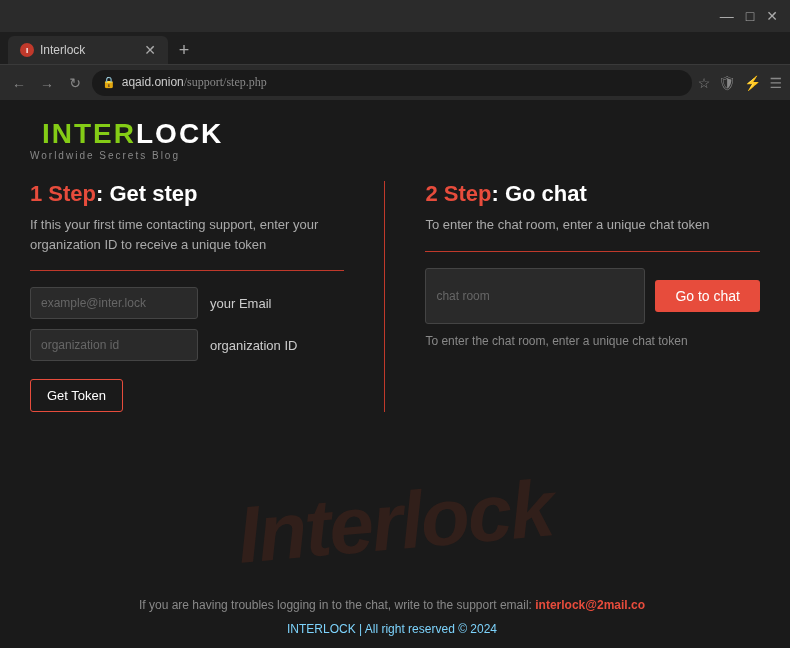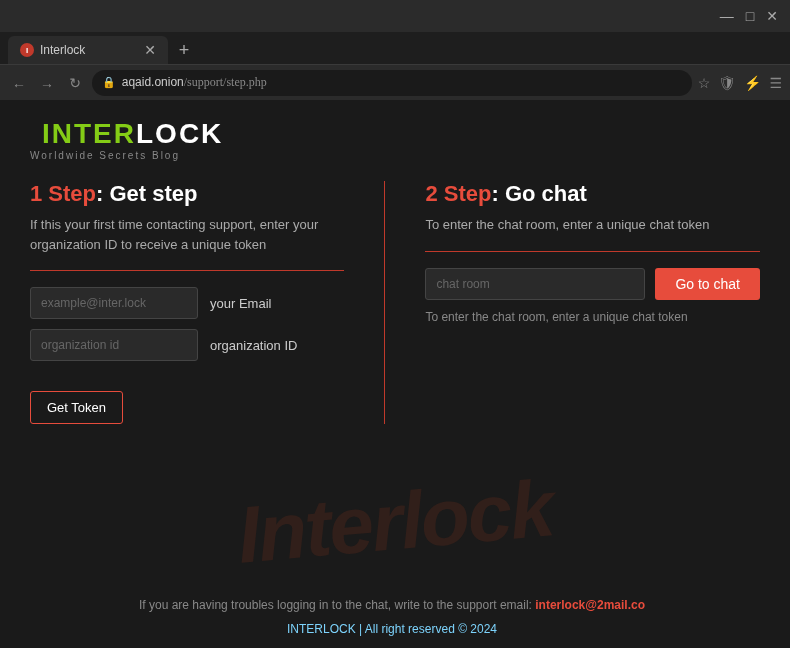--- a/index.html
+++ b/index.html
@@ -274,35 +274,35 @@
     }
 
     .btn-get-token {
       background: transparent;
       border: 1px solid #e74c3c;
       color: #fff;
       padding: 8px 16px;
       font-size: 13px;
       border-radius: 3px;
       cursor: pointer;
-      margin-top: 20px;
+      margin-top: 8px;
     }
 
     .chat-row {
       display: flex;
       align-items: center;
       gap: 10px;
       margin-bottom: 10px;
     }
 
     .chat-input {
       background: #2a2a2a;
       border: 1px solid #444;
       border-radius: 3px;
-      padding: 8px 10px;
+      padding: 20px 10px;
       color: #888;
       font-size: 12px;
       width: 220px;
       outline: none;
     }
 
     .chat-input::placeholder {
       color: #666;
     }
 

